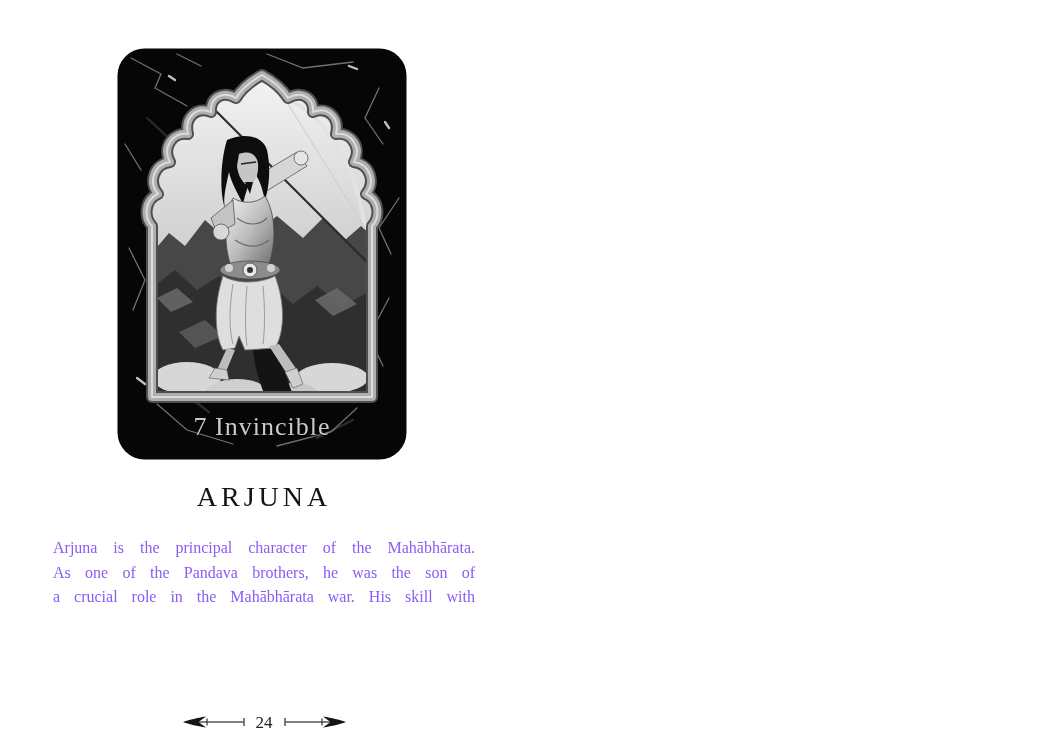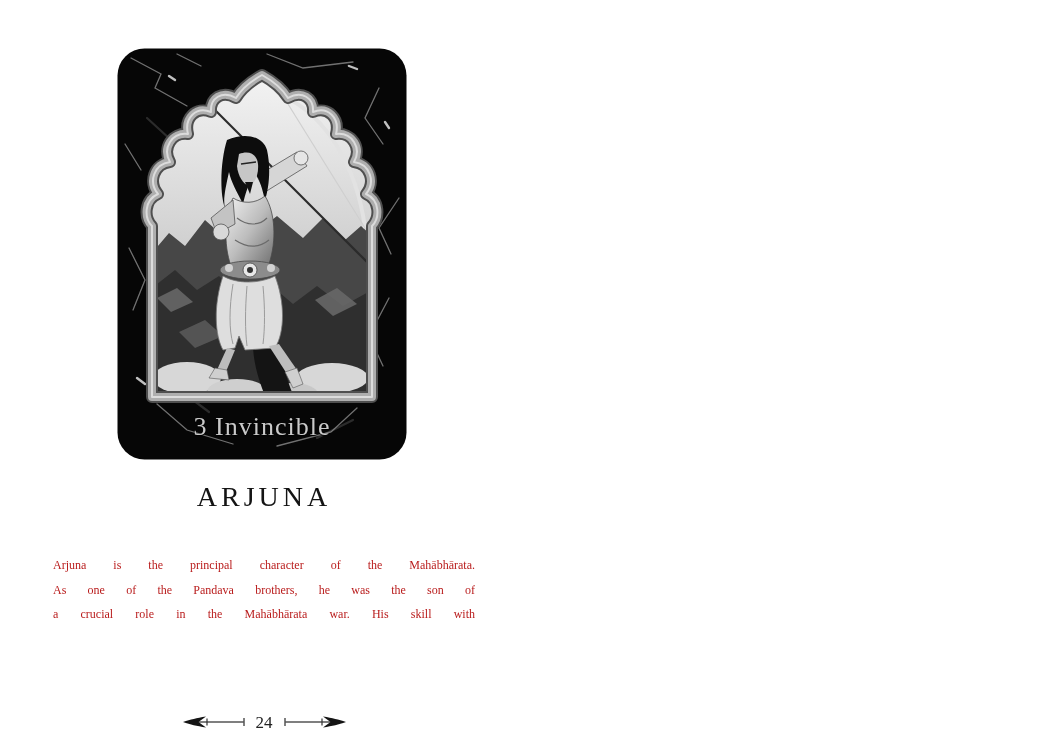--- a/index.html
+++ b/index.html
@@ -24,21 +24,21 @@
     text-align:center;font-size:26px;letter-spacing:1px;
     color:#c9c9c9;text-shadow:0 1px 1px #000;
   }
 
   
   .heading{
     position:absolute;left:52px;top:481px;width:424px;margin:0;
     text-align:center;font-size:28px;font-weight:400;letter-spacing:4px;
     color:#141414;
   }
-  .body-text{font-size:12px;line-height:24.6px;color:#b91c1c;margin-top:17px;}
+  .body-text{font-size:16px;line-height:24.6px;color:#8b5cf6;}
   .left-body{position:absolute;left:53px;top:536px;width:422px;}
   .bline{text-align:justify;text-align-last:justify;}
 
   
   .footer{
     position:absolute;top:711px;height:22px;
     display:flex;align-items:center;justify-content:center;gap:10px;
   }
   .left-footer{left:53px;width:422px;}
   .pagenum{font-size:17px;line-height:1;color:#222;}
@@ -141,21 +141,21 @@
           <path d="M152 298 L170 326 L180 322 L162 296 Z" fill="#bdbdbd"></path>
           <path d="M168 324 L176 340 L186 336 L180 320 Z" fill="#cfcfcf" stroke="#555" stroke-width="0.6"></path>
         </g>
 
         <g fill="none" stroke-linejoin="round">
           <path d="M35 349 L35 178 C27 170 27 152 41 146 C31 134 37 116 53 114 C45 100 55 84 71 86 C67 70 79 58 94 64 C93 50 105 42 119 50 C125 40 136 32 145 27 C154 32 165 40 171 50 C185 42 197 50 196 64 C211 58 223 70 219 86 C235 84 245 100 237 114 C253 116 259 134 249 146 C263 152 263 170 255 178 L255 349 Z" stroke="#4f4f4f" stroke-width="12"></path>
           <path d="M35 349 L35 178 C27 170 27 152 41 146 C31 134 37 116 53 114 C45 100 55 84 71 86 C67 70 79 58 94 64 C93 50 105 42 119 50 C125 40 136 32 145 27 C154 32 165 40 171 50 C185 42 197 50 196 64 C211 58 223 70 219 86 C235 84 245 100 237 114 C253 116 259 134 249 146 C263 152 263 170 255 178 L255 349 Z" stroke="#aeaeae" stroke-width="8"></path>
           <path d="M35 349 L35 178 C27 170 27 152 41 146 C31 134 37 116 53 114 C45 100 55 84 71 86 C67 70 79 58 94 64 C93 50 105 42 119 50 C125 40 136 32 145 27 C154 32 165 40 171 50 C185 42 197 50 196 64 C211 58 223 70 219 86 C235 84 245 100 237 114 C253 116 259 134 249 146 C263 152 263 170 255 178 L255 349 Z" stroke="#dcdcdc" stroke-width="2"></path>
         </g>
       </svg>
-      <div class="card-caption">3 Invincible</div>
+      <div class="card-caption">7 Invincible</div>
     </div>
 
     <h1 class="heading">ARJUNA</h1>
 
     <div class="body-text left-body">
         <div class="para">
           <div class="bline">Arjuna is the principal character of the Mahābhārata.</div>
           <div class="bline">As one of the Pandava brothers, he was the son of</div>
           <div class="bline">a crucial role in the Mahābhārata war. His skill with</div>
         </div>

